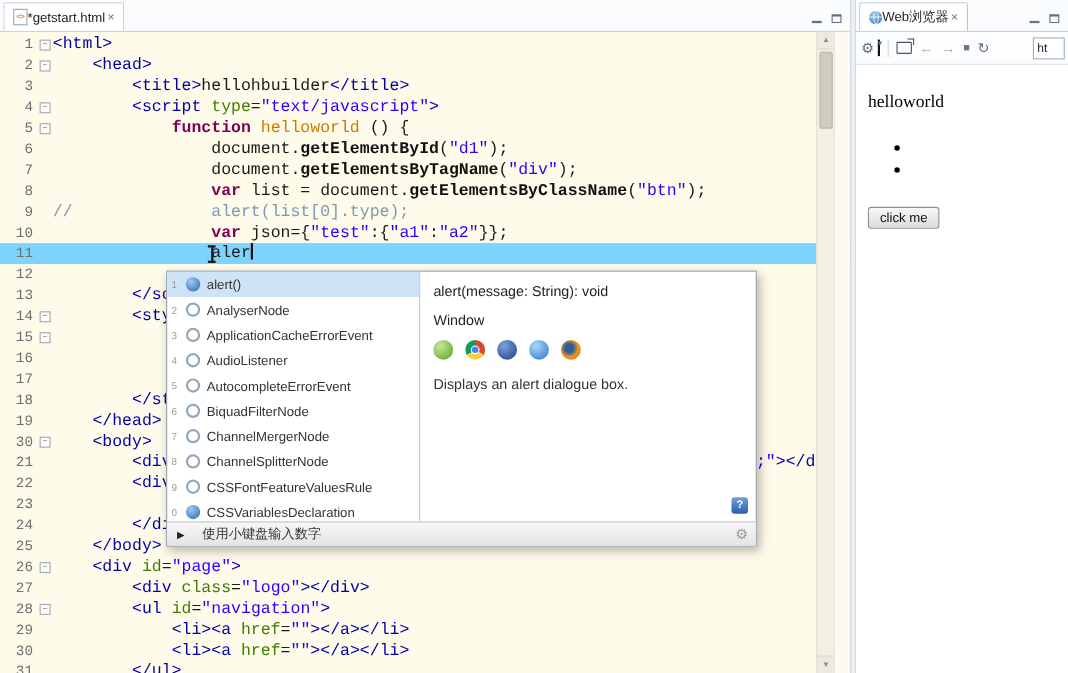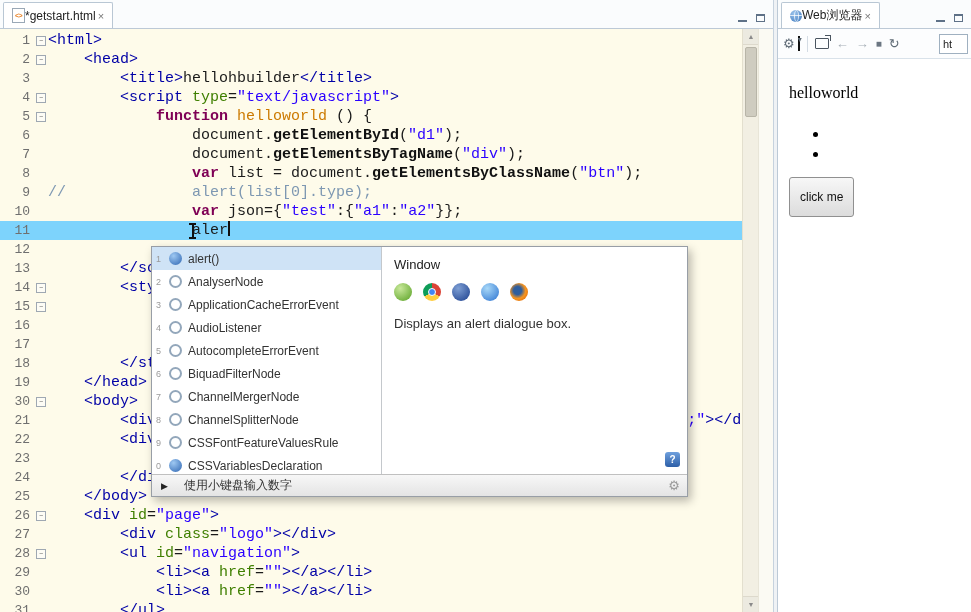--- a/index.html
+++ b/index.html
@@ -95,21 +95,21 @@
   .extbox{width:12px;height:9px;border:1.5px solid #4A5560;border-radius:1px;position:relative;flex:none;}
   .extbox:after{content:"";position:absolute;right:-3px;top:-4px;width:5px;height:5px;
                 border-top:1.5px solid #4A5560;border-right:1.5px solid #4A5560;}
   .urlbox{margin-left:auto;margin-right:-2px;width:24px;height:18px;border:1px solid #9FB0C0;
           font-size:11px;line-height:18px;padding-left:3px;color:#222;overflow:hidden;background:#fff;}
   .bcontent{position:absolute;top:60px;left:0;right:0;bottom:0;background:#fff;padding:24px 10px 0 11px;}
   .bheading{font-family:"Liberation Serif",serif;font-size:16px;color:#000;}
   .bullets{margin-top:22px;}
   .bullet-row{height:20px;display:flex;align-items:center;}
   .bullet-dot{width:5px;height:5px;border-radius:50%;background:#000;margin-left:24px;}
-  .bbutton{margin-top:13px;display:inline-block;padding:12px 10px;background:linear-gradient(#F7F7F7,#DCDCDC);
+  .bbutton{margin-top:24px;display:inline-block;padding:2px 10px;background:linear-gradient(#F7F7F7,#DCDCDC);
            border:1px solid #909090;border-radius:3px;font-size:12px;color:#111;}
 </style>
 </head>
 <body>
 
 <div class="app">
 
   <div class="editor-pane">
     <div class="tabbar">
       <div class="tab">
@@ -361,20 +361,21 @@
             <span class="ai-icon class"></span>
             <span class="ai-label">CSSFontFeatureValuesRule</span>
           </div>
           <div class="assist-item">
             <span class="ai-key">0</span>
             <span class="ai-icon function"></span>
             <span class="ai-label">CSSVariablesDeclaration</span>
           </div>
         </div>
       <div class="assist-doc">
+        <div class="doc-sig">alert(message: String): void</div>
         <div class="doc-scope">Window</div>
         <div class="doc-browsers" id="docBrowsers">
             <span class="bicon android-icon"></span>
             <span class="bicon chrome-icon"></span>
             <span class="bicon ie-icon"></span>
             <span class="bicon safari-icon"></span>
             <span class="bicon firefox-icon"></span>
           </div>
         <div class="doc-desc">Displays an alert dialogue box.</div>
         <div class="doc-help">?</div>

